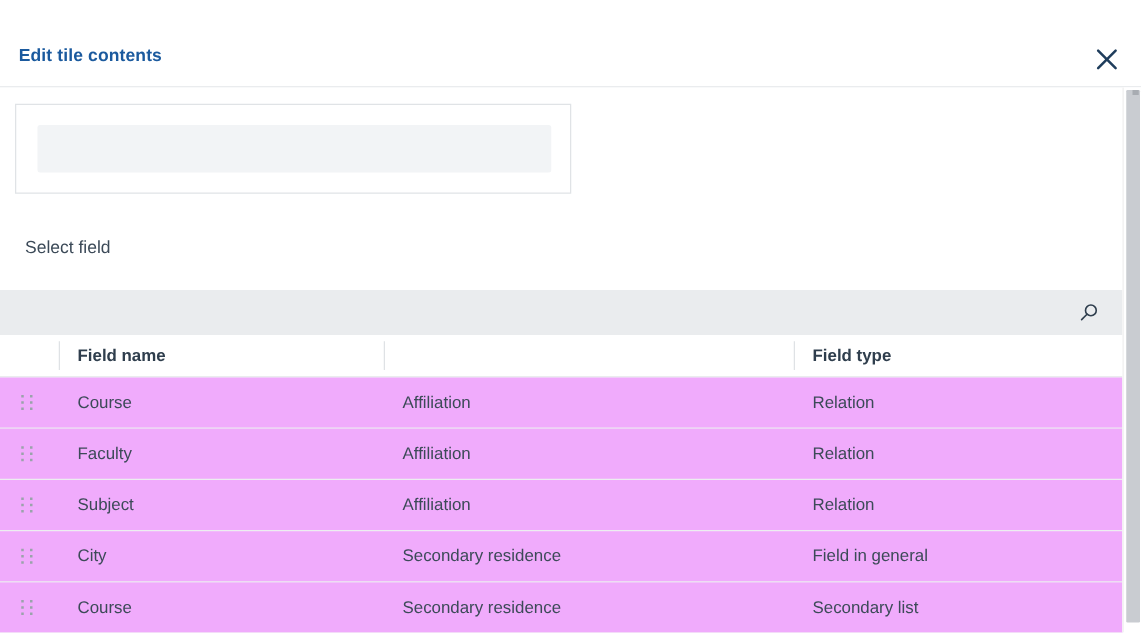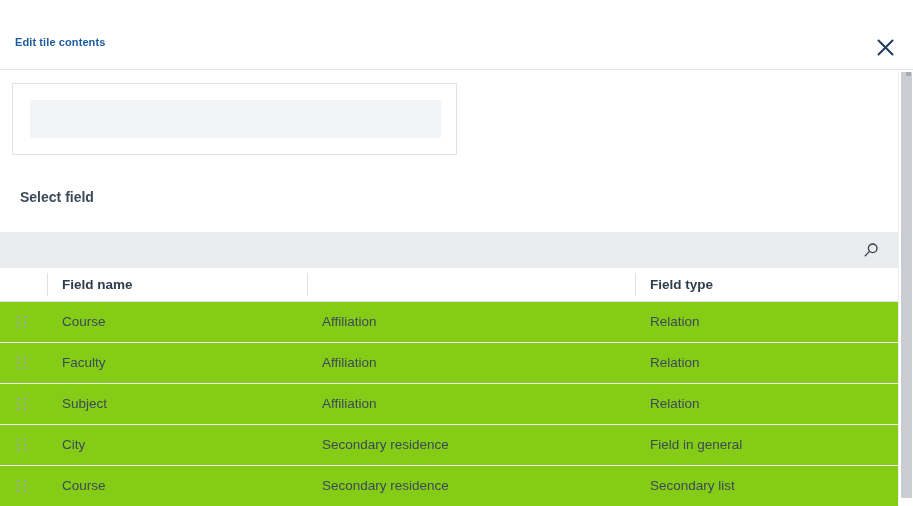--- a/index.html
+++ b/index.html
@@ -32,21 +32,21 @@
     width: 913px;
     height: 70px;
     border-bottom: 1px solid #e3e6e9;
     box-sizing: border-box;
     background: #ffffff;
   }
   .dialog-title {
     position: absolute;
     left: 15px;
     top: 36px;
-    font-size: 11px;
+    font-size: 14px;
     font-weight: bold;
     color: #1b5a9e;
     letter-spacing: 0.1px;
     white-space: nowrap;
   }
   .close-button {
     position: absolute;
     right: 15px;
     top: 34px;
     width: 26px;
@@ -93,21 +93,20 @@
   }
 
   
   .section-label {
     position: absolute;
     left: 20px;
     top: 119px;
     font-size: 14px;
     color: #3c4a58;
     white-space: nowrap;
-    font-weight: bold;
   }
 
   
   .search-strip {
     position: absolute;
     left: 0;
     top: 162px;
     width: 898px;
     height: 36px;
     background: #eaecee;
@@ -155,21 +154,21 @@
     top: 5px;
     width: 1px;
     height: 23px;
     background: #dfe2e5;
   }
 
   .table-row {
     position: relative;
     height: 40px;
     border-bottom: 1px solid #eceef0;
-    background: #84cc16;
+    background: #f0abfc;
   }
   .cell {
     position: absolute;
     top: 12px;
     font-size: 13.5px;
     color: #3c4a58;
     white-space: nowrap;
   }
   .drag-handle {
     position: absolute;

